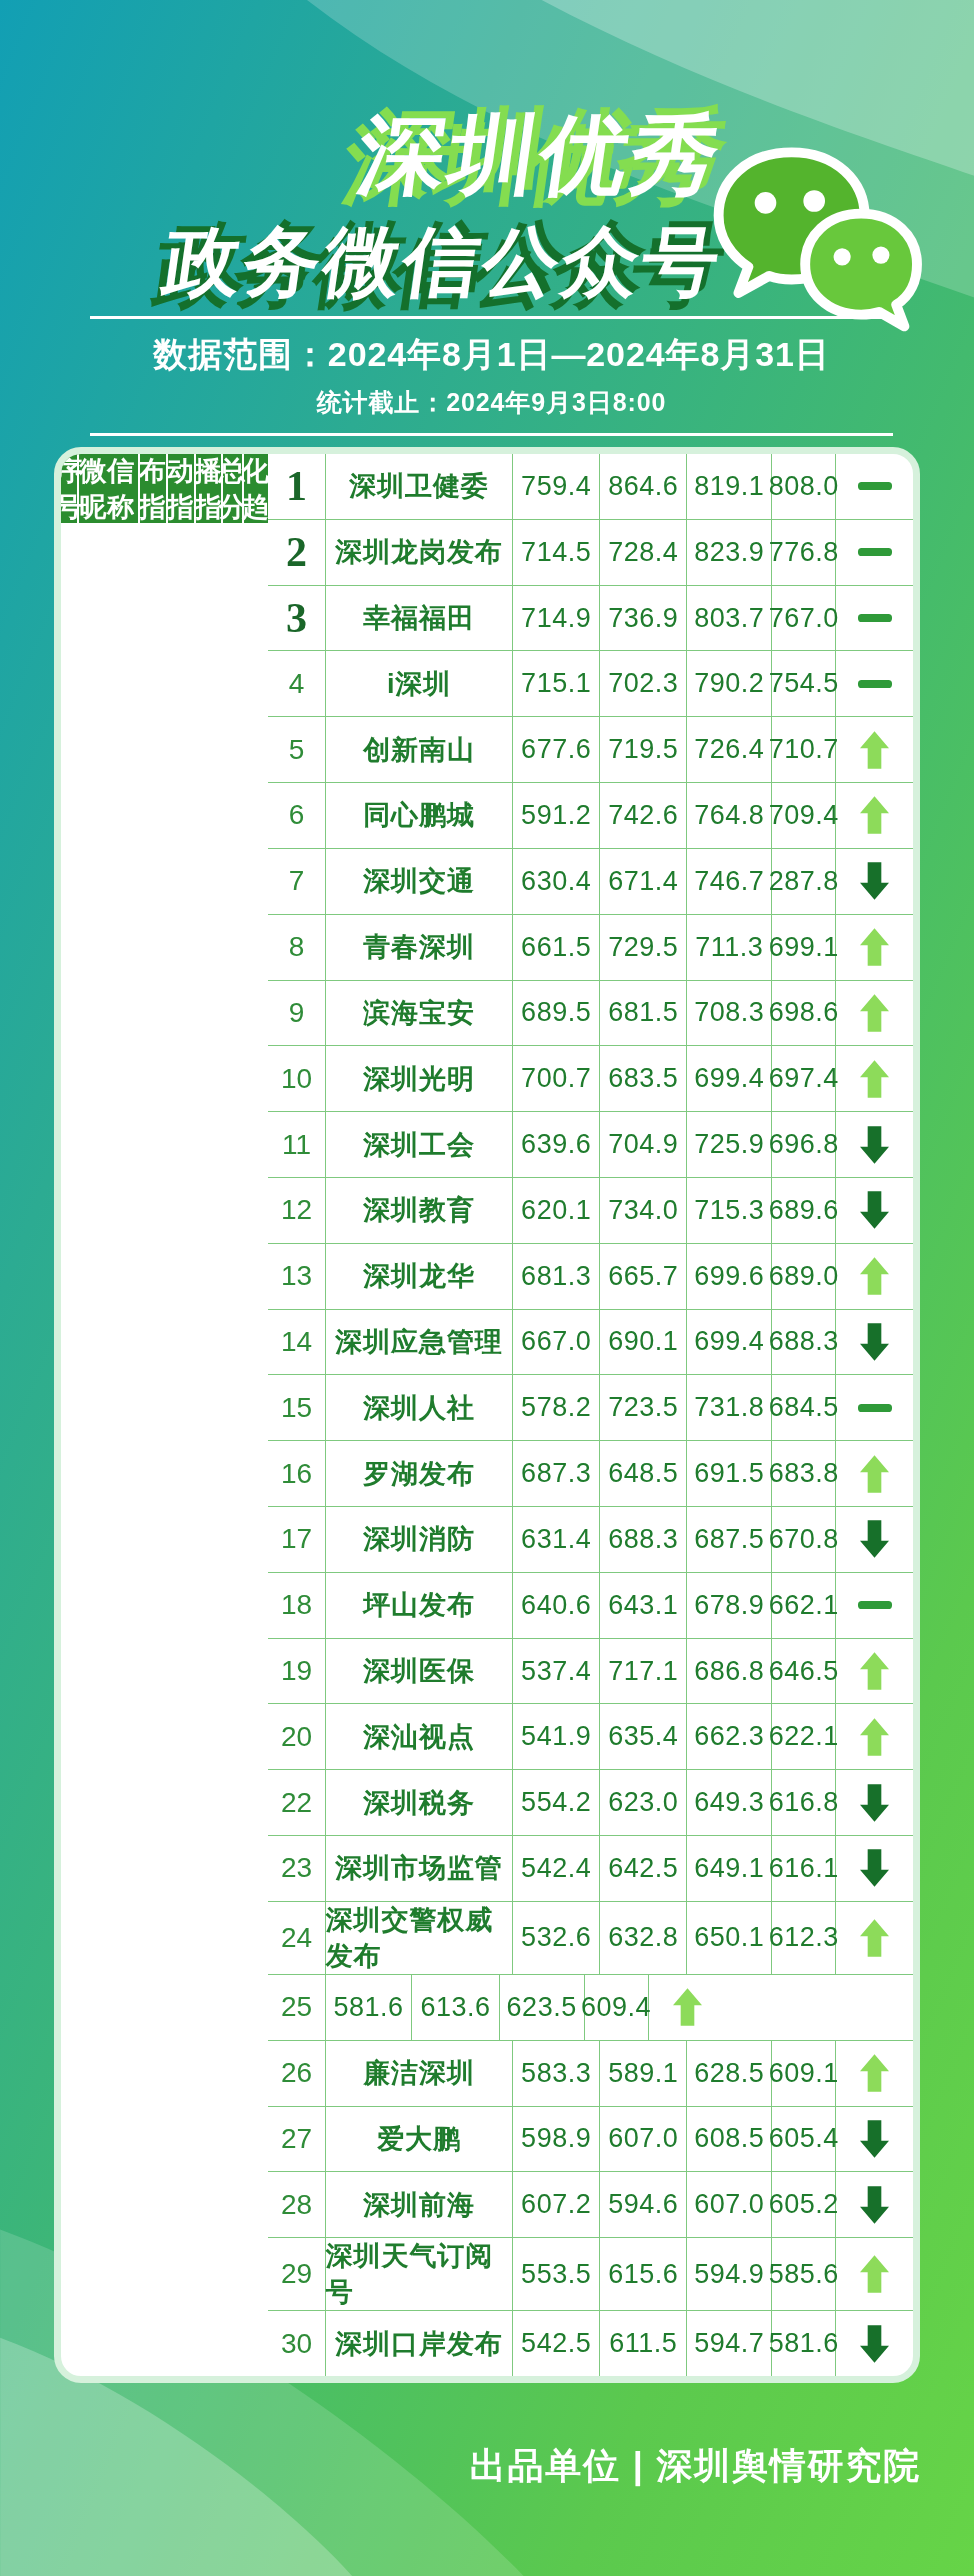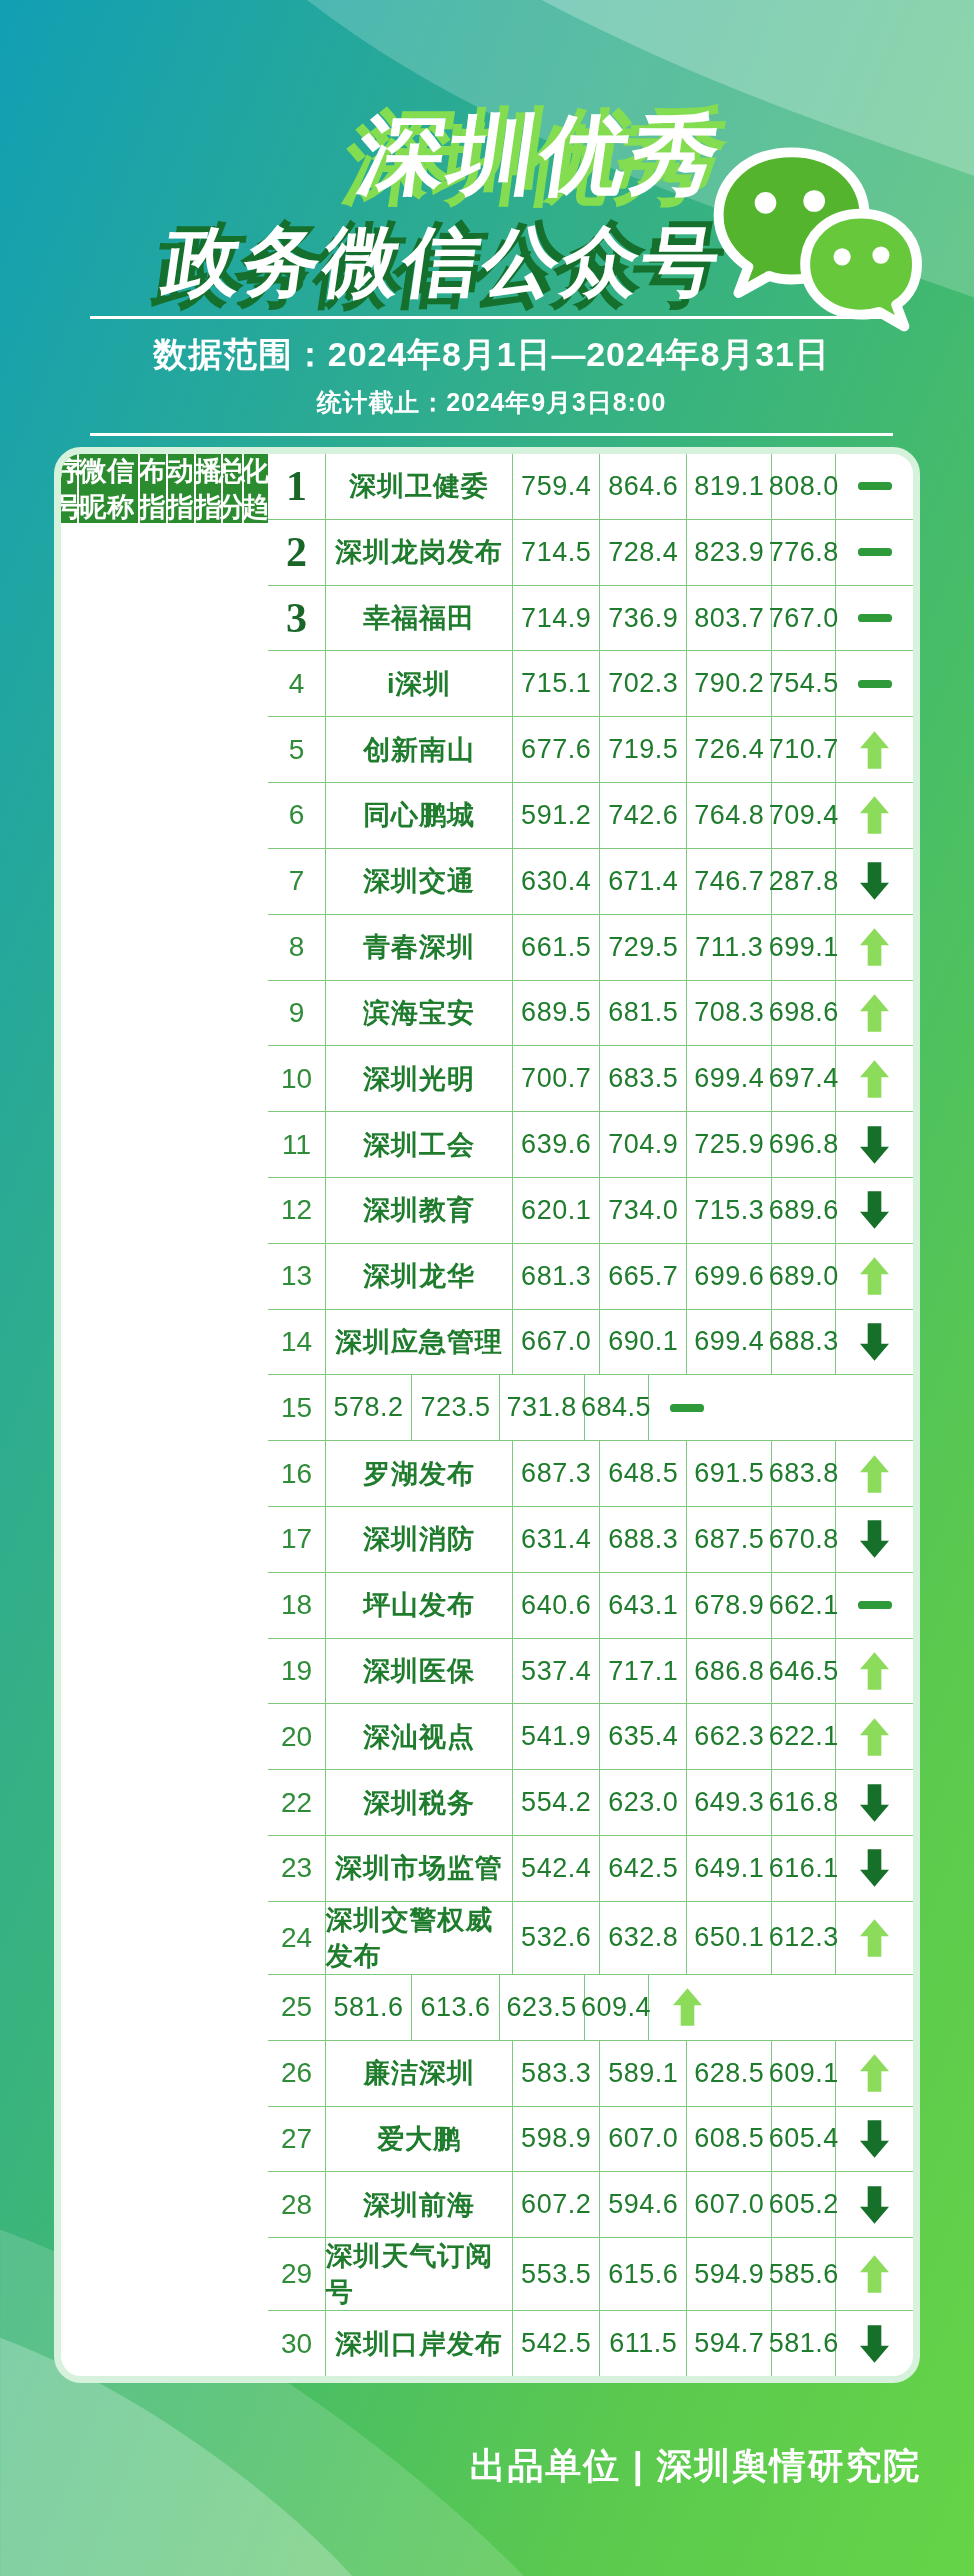--- a/index.html
+++ b/index.html
@@ -271,20 +271,21 @@
           <div class="td col-4 num">699.4</div>
           <div class="td col-5 num">688.3</div>
           <div class="td col-6">
             <svg width="29" height="38" viewBox="0 0 34 44">
               <path d="M17 44 L34 24 L25 24 L25 0 L9 0 L9 24 L0 24 Z" fill="#17702a"></path>
             </svg>
           </div>
         </div>
         <div class="tr">
           <div class="td col-0 rank">15</div>
+          <div class="td col-1 name">深圳人社</div>
           <div class="td col-2 num">578.2</div>
           <div class="td col-3 num">723.5</div>
           <div class="td col-4 num">731.8</div>
           <div class="td col-5 num">684.5</div>
           <div class="td col-6">
             <span class="dash"></span>
           </div>
         </div>
         <div class="tr">
           <div class="td col-0 rank">16</div>

